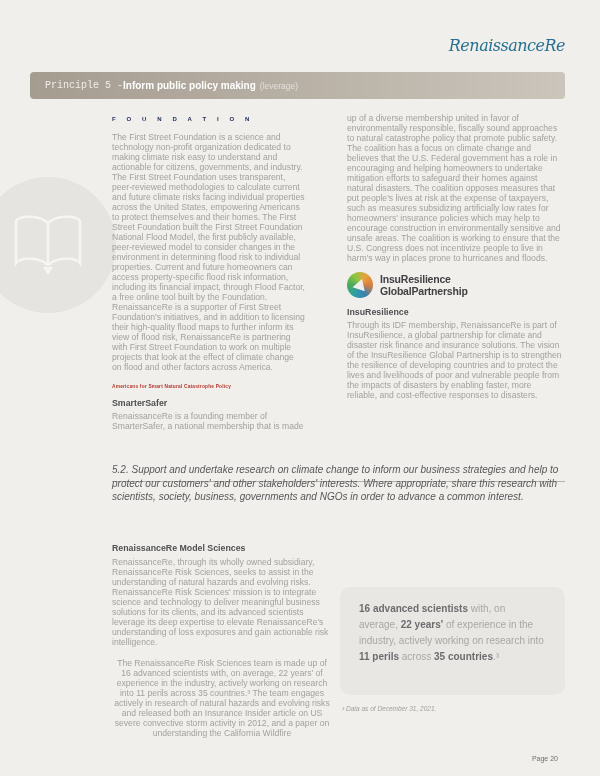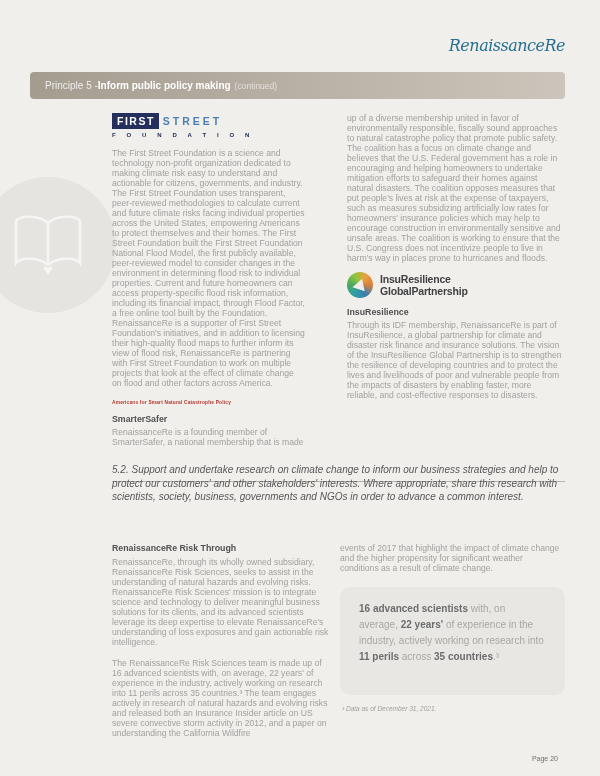--- a/index.html
+++ b/index.html
@@ -17,21 +17,21 @@
     font-size:16px; color:#26708f; letter-spacing:-0.5px;
   }
 
   
   .header-bar {
     position:absolute; left:30px; top:72px; width:535px; height:27px;
     border-radius:4px; padding:0 0 0 15px;
     background:linear-gradient(to right,#a59c90,#cbc5bb);
     display:flex; align-items:center; font-size:10px;
   }
-  .hb-prefix { color:rgba(255,255,255,0.82); }
+  .hb-prefix { color:rgba(255,255,255,0.82);font-family:Liberation Mono, monospace; }
   .hb-title  { color:#ffffff; font-weight:bold; white-space:pre;text-align:center; }
   .hb-suffix { color:rgba(255,255,255,0.62); font-size:8.5px; margin-left:4px; }
 
   
   .watermark {
     position:absolute; left:-20px; top:177px; width:136px; height:136px;
     border-radius:50%; background:#e6e4e1;
     display:flex; align-items:center; justify-content:center;
   }
 
@@ -76,21 +76,21 @@
   .ir-head { margin-bottom:3px; }
 
   
   .divider { position:absolute; left:112px; top:481px; width:453px; height:1px; background:#b8b1a6; }
   .principle52 {
     position:absolute; left:112px; top:463px; width:456px;
     font-style:italic; font-size:10px; line-height:13.5px; color:#57575a;
   }
 
   .rs-head { margin-bottom:4px; }
-  .para-gap { margin-top:11px; }
+  .para-gap { margin-top:11px;text-align:center; }
 
   
   .callout {
     position:absolute; left:340px; top:587px; width:225px; height:108px;
     background:#e9e7e3; border-radius:10px; padding:14px 19px;
     font-size:10px; line-height:16px; color:#a8a7a4;
   }
   .callout .seg-bold { font-weight:bold; color:#6b6c6e; }
 
   .footnote {
@@ -106,38 +106,34 @@
 </head>
 <body>
 
 <div class="page">
 
   <div class="brand">RenaissanceRe</div>
 
   <div class="header-bar">
     <span class="hb-prefix">Principle 5 - </span>
     <span class="hb-title">Inform public policy making</span>
-    <span class="hb-suffix">(continued)</span>
+    <span class="hb-suffix">(leverage)</span>
   </div>
 
   <div class="watermark">
     <svg width="74" height="66" viewBox="0 0 74 66" fill="none">
       <path d="M37 11 C29 3, 9 3, 5 9 L5 51 C9 45, 29 45, 37 53" stroke="#f6f5f3" stroke-width="2.6" fill="none"></path>
       <path d="M37 11 C45 3, 65 3, 69 9 L69 51 C65 45, 45 45, 37 53" stroke="#f6f5f3" stroke-width="2.6" fill="none"></path>
       <path d="M37 11 L37 53" stroke="#f6f5f3" stroke-width="2.6"></path>
       <path d="M32 55 L37 63 L42 55 Z" fill="#f6f5f3"></path>
     </svg>
   </div>
 
   <div class="col-left-top">
     <div class="fs-logo">
-      <div class="fs-row">
-        <span class="fs-first">FIRST</span>
-        <span class="fs-street">STREET</span>
-      </div>
       <div class="fs-foundation">F O U N D A T I O N</div>
     </div>
     <div class="body-text">The First Street Foundation is a science and technology non-profit organization dedicated to making climate risk easy to understand and actionable for citizens, governments, and industry. The First Street Foundation uses transparent, peer-reviewed methodologies to calculate current and future climate risks facing individual properties across the United States, empowering Americans to protect themselves and their homes. The First Street Foundation built the First Street Foundation National Flood Model, the first publicly available, peer-reviewed model to consider changes in the environment in determining flood risk to individual properties. Current and future homeowners can access property-specific flood risk information, including its financial impact, through Flood Factor, a free online tool built by the Foundation. RenaissanceRe is a supporter of First Street Foundation's initiatives, and in addition to licensing their high-quality flood maps to further inform its view of flood risk, RenaissanceRe is partnering with First Street Foundation to work on multiple projects that look at the effect of climate change on flood and other factors across America.</div>
 
     <div class="ss-logo">
       <div class="ss-tagline">Americans for Smart Natural Catastrophe Policy</div>
     </div>
     <div class="subhead ss-head">SmarterSafer</div>
     <div class="body-text">RenaissanceRe is a founding member of SmarterSafer, a national membership that is made</div>
   </div>
@@ -154,28 +150,25 @@
     </div>
     <div class="subhead ir-head">InsuResilience</div>
     <div class="body-text">Through its IDF membership, RenaissanceRe is part of InsuResilience, a global partnership for climate and disaster risk finance and insurance solutions. The vision of the InsuResilience Global Partnership is to strengthen the resilience of developing countries and to protect the lives and livelihoods of poor and vulnerable people from the impacts of disasters by enabling faster, more reliable, and cost-effective responses to disasters.</div>
   </div>
 
   <div class="divider"></div>
 
   <div class="principle52">5.2. Support and undertake research on climate change to inform our business strategies and help to protect our customers' and other stakeholders' interests. Where appropriate, share this research with scientists, society, business, governments and NGOs in order to advance a common interest.</div>
 
   <div class="col-left-bot">
-    <div class="subhead rs-head">RenaissanceRe Risk Through</div>
+    <div class="subhead rs-head">RenaissanceRe Model Sciences</div>
     <div class="body-text">RenaissanceRe, through its wholly owned subsidiary, RenaissanceRe Risk Sciences, seeks to assist in the understanding of natural hazards and evolving risks. RenaissanceRe Risk Sciences' mission is to integrate science and technology to deliver meaningful business solutions for its clients, and its advanced scientists leverage its deep expertise to elevate RenaissanceRe's understanding of loss exposures and gain actionable risk intelligence.</div>
     <div class="body-text para-gap">The RenaissanceRe Risk Sciences team is made up of 16 advanced scientists with, on average, 22 years' of experience in the industry, actively working on research into 11 perils across 35 countries.³ The team engages actively in research of natural hazards and evolving risks and released both an Insurance Insider article on US severe convective storm activity in 2012, and a paper on understanding the California Wildfire</div>
   </div>
 
-  <div class="col-right-bot">
-    <div class="body-text">events of 2017 that highlight the impact of climate change and the higher propensity for significant weather conditions as a result of climate change.</div>
-  </div>
 
   <div class="callout"><span class="seg-bold">16 advanced scientists</span><span> with, on average, </span><span class="seg-bold">22 years'</span><span> of experience in the industry, actively working on research into </span><span class="seg-bold">11 perils</span><span> across </span><span class="seg-bold">35 countries</span><span>.³</span></div>
 
   <div class="footnote">³ Data as of December 31, 2021.</div>
 
   <div class="page-number">Page 20</div>
 
 </div>
 
 </body></html>

